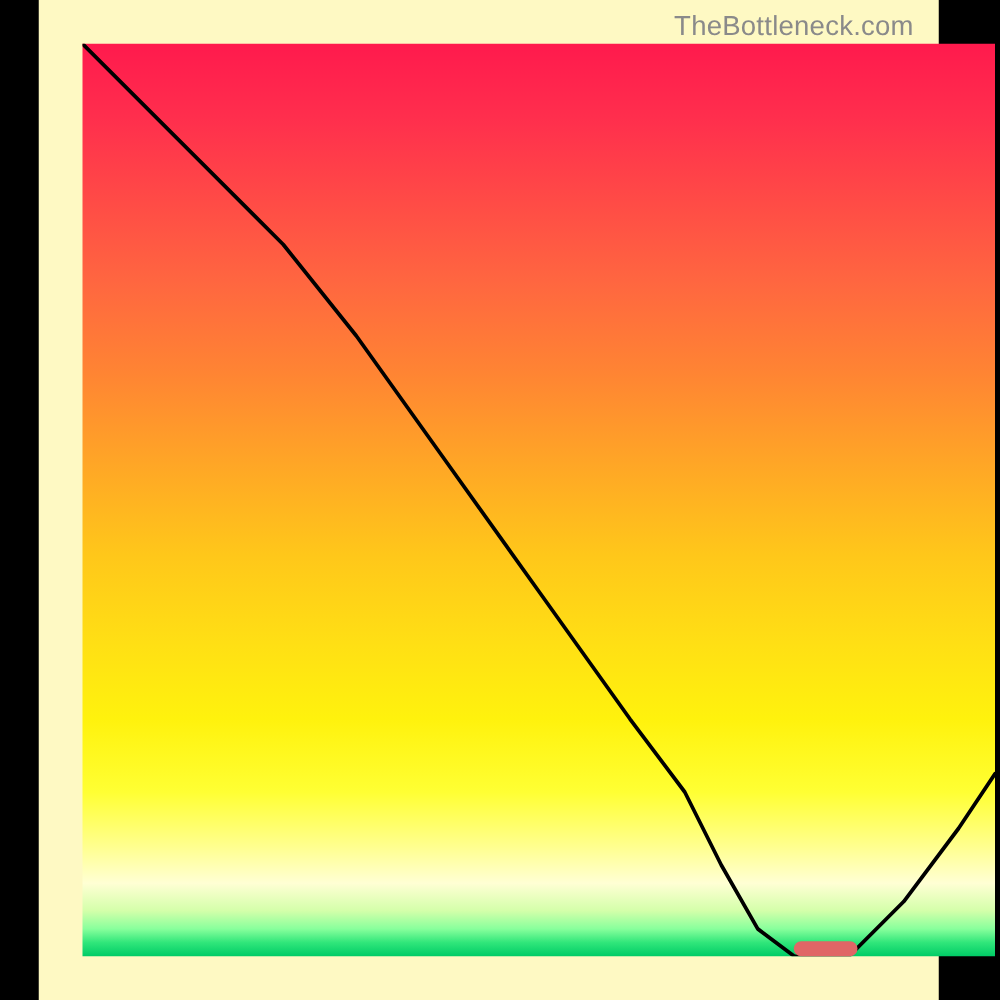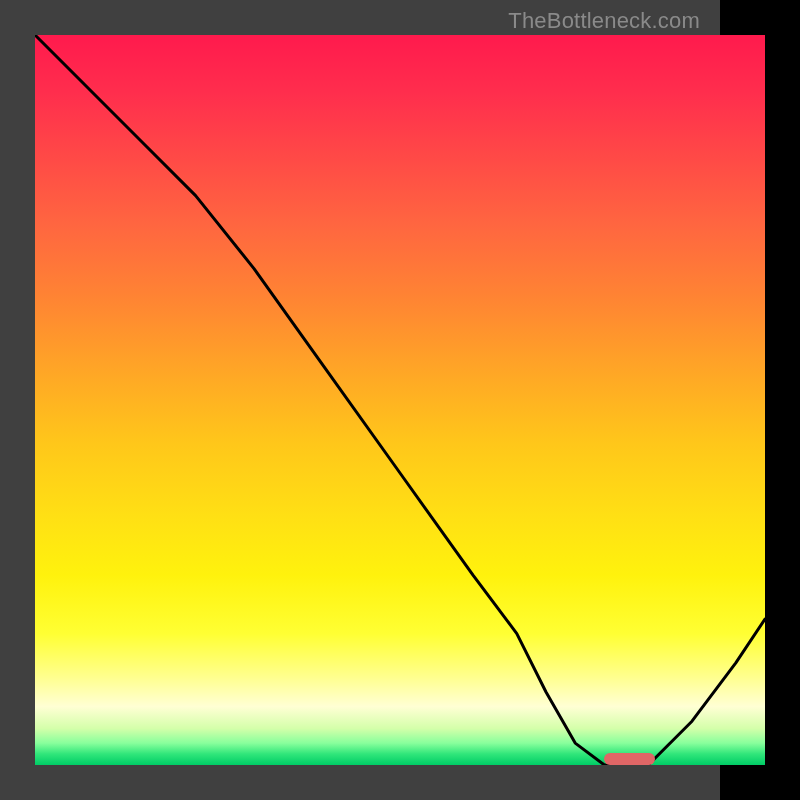--- a/index.html
+++ b/index.html
@@ -7,21 +7,22 @@
     padding: 0;
     width: 800px;
     height: 800px;
     background: #000000;
     overflow: hidden;
   }
   .frame {
     position: relative;
     width: 720px;
     height: 800px;
-    background: #404040;
+    background: #fef9c3;
+    margin-left: 31px;
   }
   .plot-area {
     position: absolute;
     left: 35px;
     top: 35px;
     width: 730px;
     height: 730px;
     background: linear-gradient(
       to bottom,
       #ff1a4d 0%,

